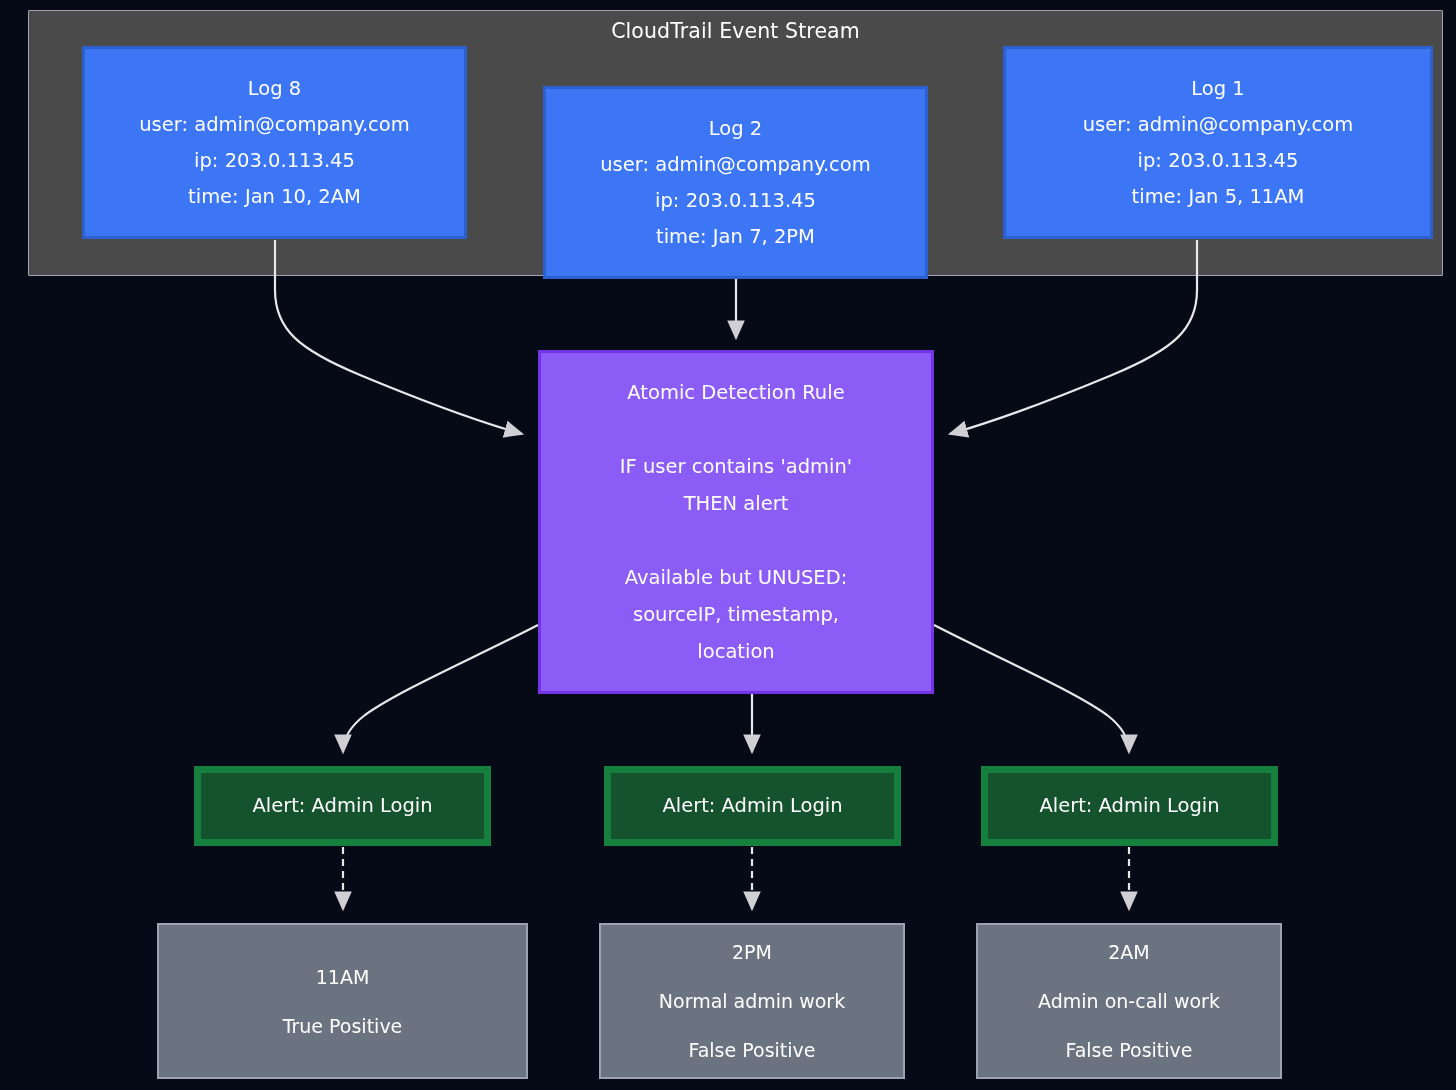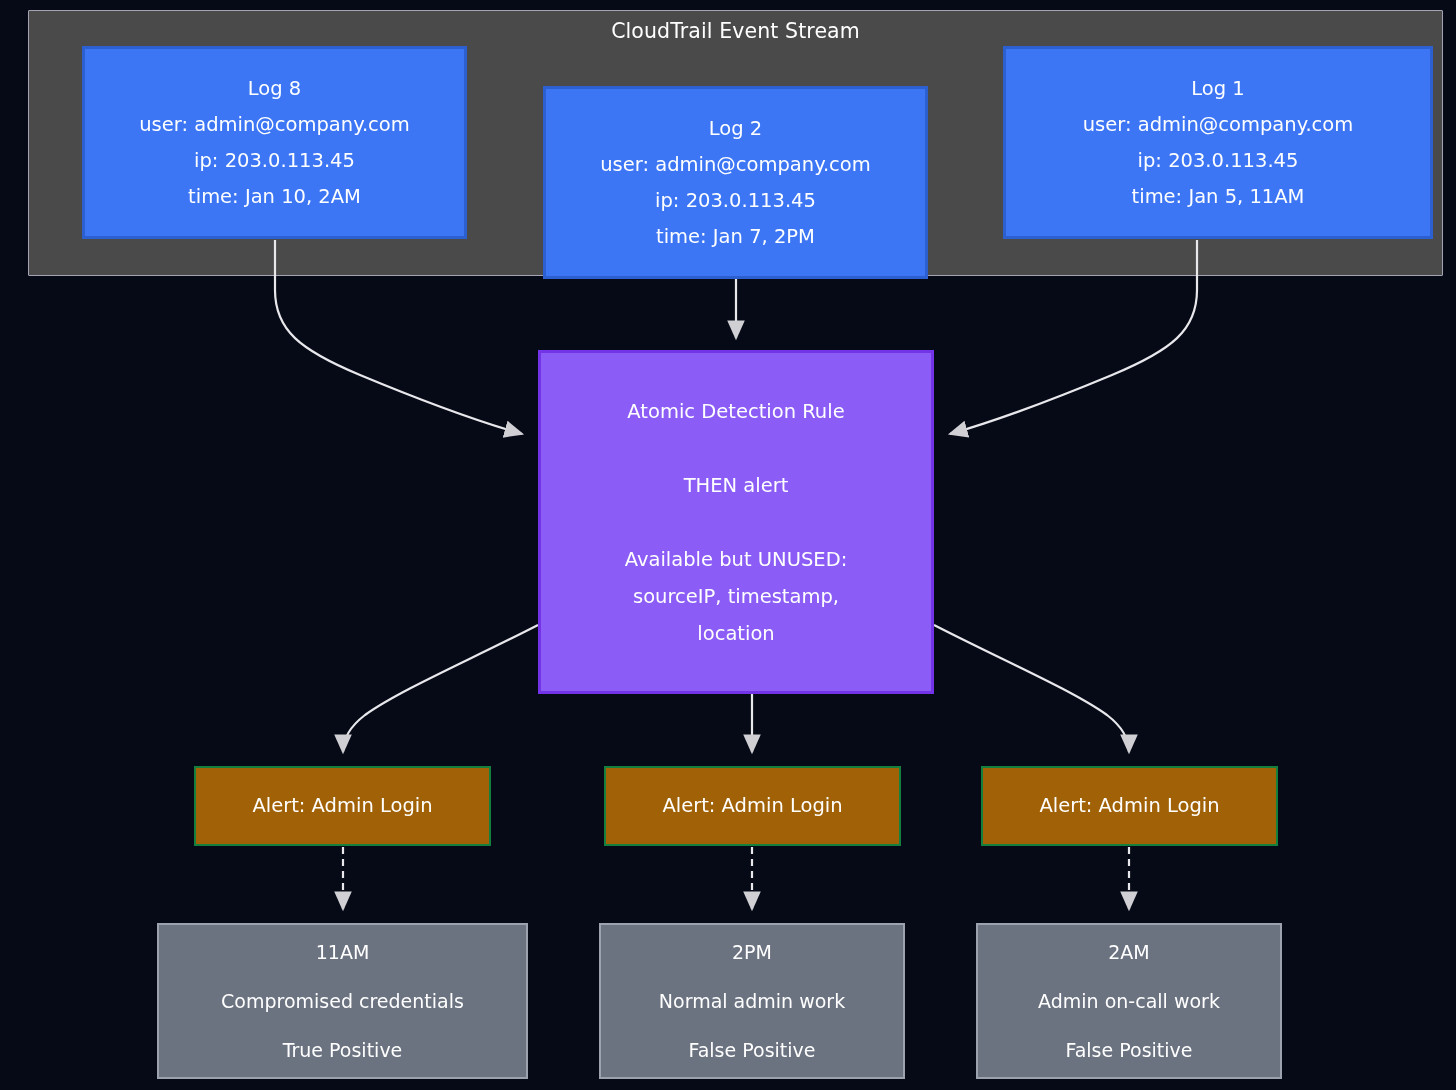--- a/index.html
+++ b/index.html
@@ -66,22 +66,22 @@
   .rule-node {
     background: #8b5cf6;
     border: 3px solid #7334e8;
     font-size: 19.5px;
     line-height: 37px;
     padding: 8px 18px;
   }
   .rule-node .spacer { height: 37px; }
 
   .alert-node {
-    background: #a16207;
-    border: 2px solid #15803d;
+    background: #14532d;
+    border: 7px solid #15803d;
     font-size: 19.5px;
     line-height: 28px;
   }
 
   .result-node {
     background: #6b7280;
     border: 2px solid #9ca3af;
     font-size: 19px;
     line-height: 36px;
     gap: 13px;
@@ -153,40 +153,40 @@
   <div class="node log-node" id="log1">
     <span class="line title">Log 1</span>
     <span class="line">user: admin@company.com</span>
     <span class="line">ip: 203.0.113.45</span>
     <span class="line">time: Jan 5, 11AM</span>
   </div>
 
   <div class="node rule-node" id="rule">
     <span class="line">Atomic Detection Rule</span>
     <span class="spacer"></span>
+    <span class="line">IF user contains 'admin'</span>
     <span class="line">THEN alert</span>
     <span class="spacer"></span>
     <span class="line">Available but UNUSED:</span>
     <span class="line">sourceIP, timestamp,</span>
     <span class="line">location</span>
   </div>
 
   <div class="node alert-node" id="alert3">
     <span class="line">Alert: Admin Login</span>
   </div>
   <div class="node alert-node" id="alert2">
     <span class="line">Alert: Admin Login</span>
   </div>
   <div class="node alert-node" id="alert1">
     <span class="line">Alert: Admin Login</span>
   </div>
 
   <div class="node result-node" id="result3">
     <span class="line">11AM</span>
-    <span class="line">Compromised credentials</span>
     <span class="line">True Positive</span>
   </div>
 
   <div class="node result-node" id="result2">
     <span class="line">2PM</span>
     <span class="line">Normal admin work</span>
     <span class="line">False Positive</span>
   </div>
 
   <div class="node result-node" id="result1">

